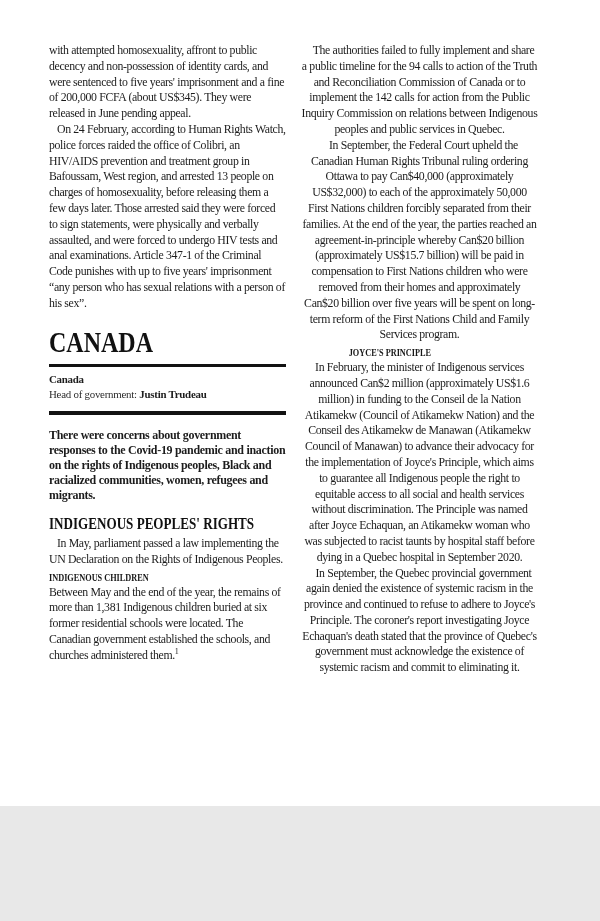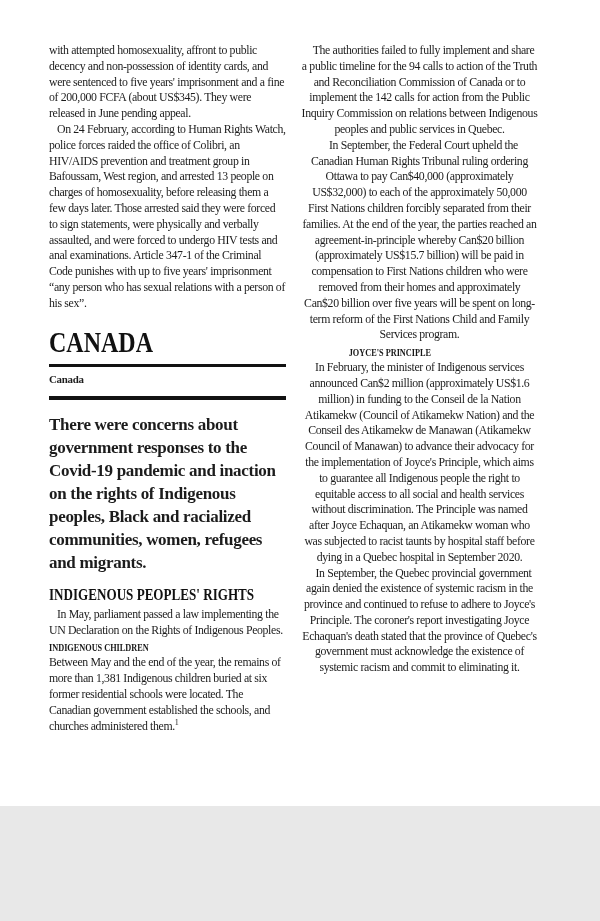--- a/index.html
+++ b/index.html
@@ -51,22 +51,22 @@
     line-height: 15.2px;
     letter-spacing: -0.25px;
   }
   .country-info .ci-country { font-weight: bold; }
   .country-info .ci-label   { font-weight: normal; color: #2c2c2c; }
   .country-info .ci-value   { font-weight: bold; }
 
   p.intro {
     margin: 13px 0 12px 0;
     font-weight: bold;
-    font-size: 17px;
-    line-height: 23px;
+    font-size: 12px;
+    line-height: 15px;
     letter-spacing: -0.3px;
   }
   h2.section-heading {
     margin: 5px 0 3px 0;
     font-size: 17px;
     line-height: 18px;
     font-weight: bold;
     white-space: nowrap;
     transform: scaleX(0.77);
     transform-origin: 0 50%;
@@ -107,20 +107,21 @@
 
   <div class="col col-left">
     <p class="body">with attempted homosexuality, affront to public decency and non-possession of identity cards, and were sentenced to five years' imprisonment and a fine of 200,000 FCFA (about US$345). They were released in June pending appeal.</p>
     <p class="body indent">On 24 February, according to Human Rights Watch, police forces raided the office of Colibri, an HIV/AIDS prevention and treatment group in Bafoussam, West region, and arrested 13 people on charges of homosexuality, before releasing them a few days later. Those arrested said they were forced to sign statements, were physically and verbally assaulted, and were forced to undergo HIV tests and anal examinations. Article 347-1 of the Criminal Code punishes with up to five years' imprisonment “any person who has sexual relations with a person of his sex”.</p>
 
     <h1 class="country-title">CANADA</h1>
     <div class="rule"></div>
 
     <div class="country-info">
       <div class="ci-country">Canada</div>
+      <div class="ci-line"><span class="ci-label">Head of government: </span><span class="ci-value">Justin Trudeau</span></div>
     </div>
     <div class="rule"></div>
 
     <p class="intro">There were concerns about government responses to the Covid-19 pandemic and inaction on the rights of Indigenous peoples, Black and racialized communities, women, refugees and migrants.</p>
 
     <h2 class="section-heading">INDIGENOUS PEOPLES' RIGHTS</h2>
     <p class="body indent">In May, parliament passed a law implementing the UN Declaration on the Rights of Indigenous Peoples.</p>
 
     <h3 class="subsection-heading">INDIGENOUS CHILDREN</h3>
     <p class="body"><span>Between May and the end of the year, the remains of more than 1,381 Indigenous children buried at six former residential schools were located. The Canadian government established the schools, and churches administered them.</span><sup class="footnote">1</sup></p>

